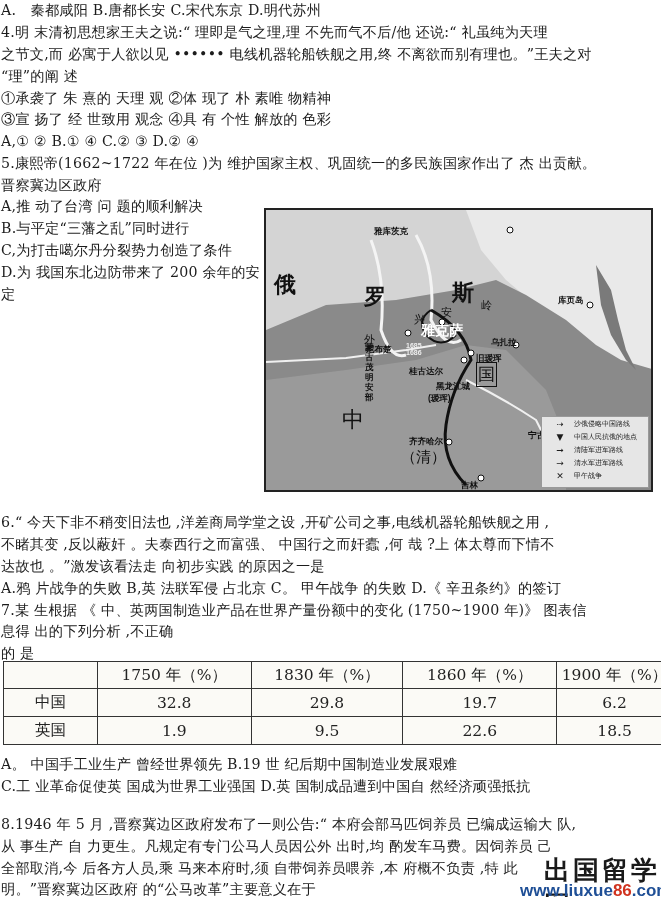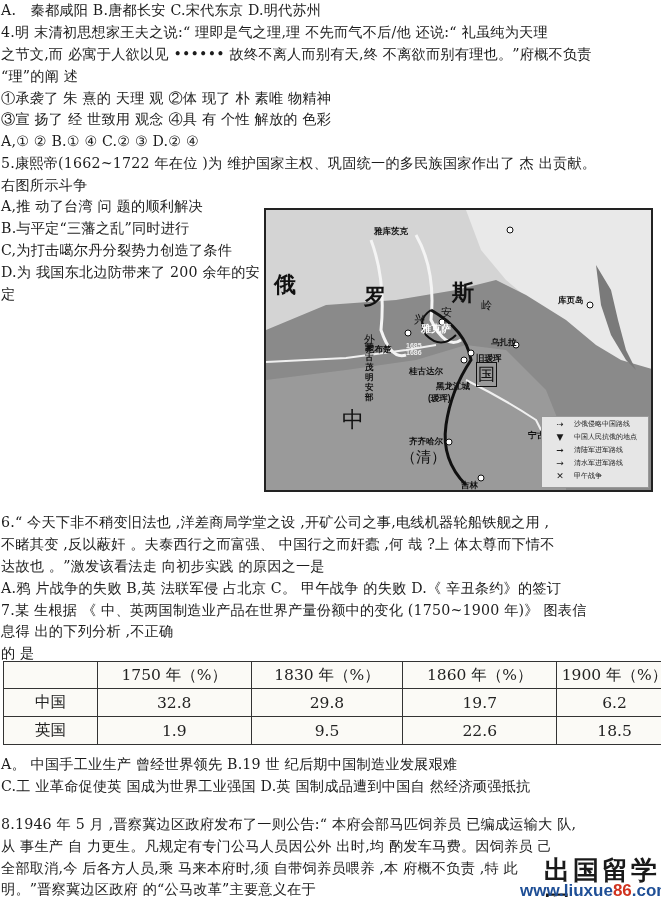--- a/index.html
+++ b/index.html
@@ -34,28 +34,28 @@
     .wm1 { position:absolute; left:544px; top:853px; font-family:"DejaVu Sans", sans-serif; font-size:26px; font-weight:bold; color:#1a1a1a; letter-spacing:3px; }
     .wm2 { position:absolute; left:520px; top:881px; font-family:"Liberation Sans", sans-serif; font-size:17px; font-weight:bold; color:#1f4f96; }
     .wm2 .red { color:#d0321e; }
   </style>
 </head>
 <body>
 
 <div class="ln" style="top:1px">A.　秦都咸阳  B.唐都长安  C.宋代东京  D.明代苏州</div>
 
 <div class="ln" style="top:23px">4.明  末清初思想家王夫之说:“  理即是气之理,理  不先而气不后/他  还说:“  礼虽纯为天理</div>
-<div class="ln" style="top:45px">之节文,而  必寓于人欲以见 •••••• 故终不离人而别有天,终  不离欲而别有理也。”府概不负责</div>
+<div class="ln" style="top:45px">之节文,而  必寓于人欲以见 •••••• 电线机器轮船铁舰之用,终  不离欲而别有理也。”王夫之对</div>
 <div class="ln" style="top:67px"> “理”的阐  述</div>
 <div class="ln" style="top:89px">①承袭了  朱  熹的  天理  观      ②体  现了  朴  素唯  物精神</div>
 <div class="ln" style="top:110px">③宣  扬了  经  世致用  观念      ④具  有  个性  解放的  色彩</div>
 <div class="ln" style="top:132px">A,①  ②      B.①  ④    C.②  ③      D.②  ④</div>
 
 <div class="ln" style="top:154px">5.康熙帝(1662~1722 年在位  )为  维护国家主权、巩固统一的多民族国家作出了  杰  出贡献。</div>
-<div class="ln" style="top:176px">右图所示斗争</div>
+<div class="ln" style="top:176px">晋察冀边区政府</div>
 <div class="ln" style="top:197px">A,推  动了台湾  问  题的顺利解决</div>
 <div class="ln" style="top:219px">B.与平定“三藩之乱”同时进行</div>
 <div class="ln" style="top:241px">C,为打击噶尔丹分裂势力创造了条件</div>
 <div class="ln" style="top:263px">D.为  我国东北边防带来了  200  余年的安</div>
 <div class="ln" style="top:285px">定</div>
 
 <div class="map">
   <svg width="389" height="284" viewBox="0 0 389 284">
 
     <path d="M0 0 H389 V284 H0 Z" fill="#d4d4d4"></path>
@@ -88,21 +88,21 @@
   </svg>
 
   <div class="maplbl big" style="left:8px;top:60px">俄</div>
   <div class="maplbl big" style="left:98px;top:72px">罗</div>
   <div class="maplbl big" style="left:186px;top:68px">斯</div>
   <div class="maplbl big" style="left:76px;top:195px;font-weight:normal">中</div>
   <div class="maplbl big" style="left:210px;top:152px;font-weight:normal;font-size:17px;border:1px solid #111;padding:0 1px">国</div>
   <div class="maplbl" style="left:135px;top:238px;font-size:15px">（清）</div>
 
   <div class="maplbl sm" style="left:108px;top:16px">雅库茨克</div>
-  <div class="maplbl sm" style="left:155px;top:112px;font-size:10px;color:#fff">雅克萨</div>
+  <div class="maplbl sm" style="left:155px;top:112px;font-size:14px;color:#fff">雅克萨</div>
   <div class="maplbl sm" style="left:140px;top:132px;font-size:7px;width:22px;white-space:normal;color:#eee">1685 1686</div>
   <div class="maplbl sm" style="left:100px;top:134px">尼布楚</div>
   <div class="maplbl sm" style="left:143px;top:156px">桂古达尔</div>
   <div class="maplbl sm" style="left:170px;top:171px">黑龙江城</div>
   <div class="maplbl sm" style="left:162px;top:183px">(瑷珲)</div>
   <div class="maplbl sm" style="left:210px;top:143px">旧瑷珲</div>
   <div class="maplbl sm" style="left:143px;top:226px">齐齐哈尔</div>
   <div class="maplbl sm" style="left:195px;top:270px">吉林</div>
   <div class="maplbl sm" style="left:262px;top:220px">宁古塔</div>
   <div class="maplbl sm" style="left:225px;top:127px">乌扎拉</div>

